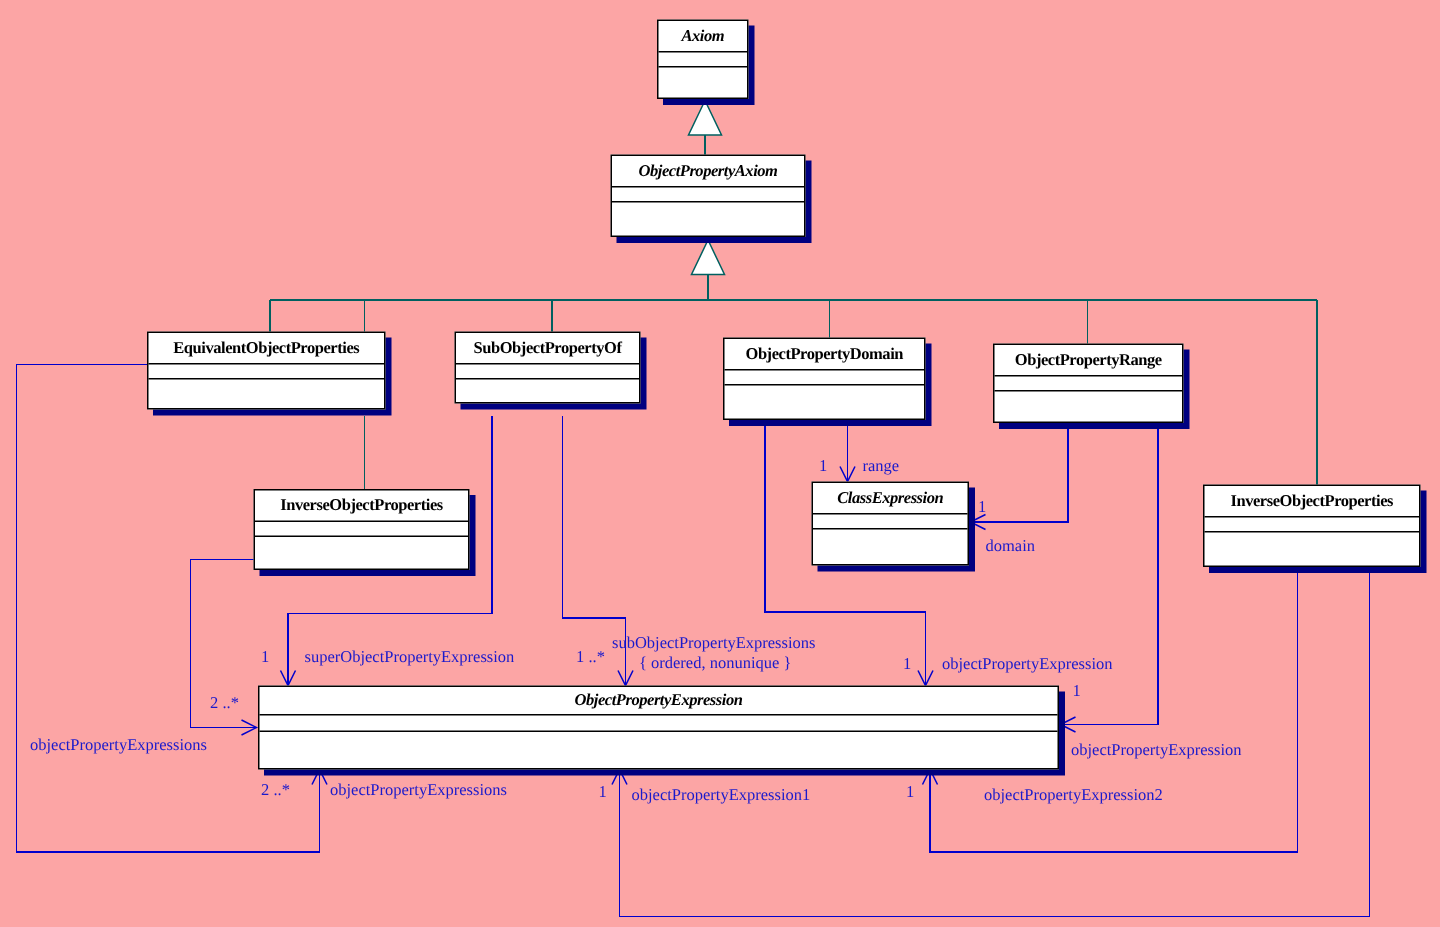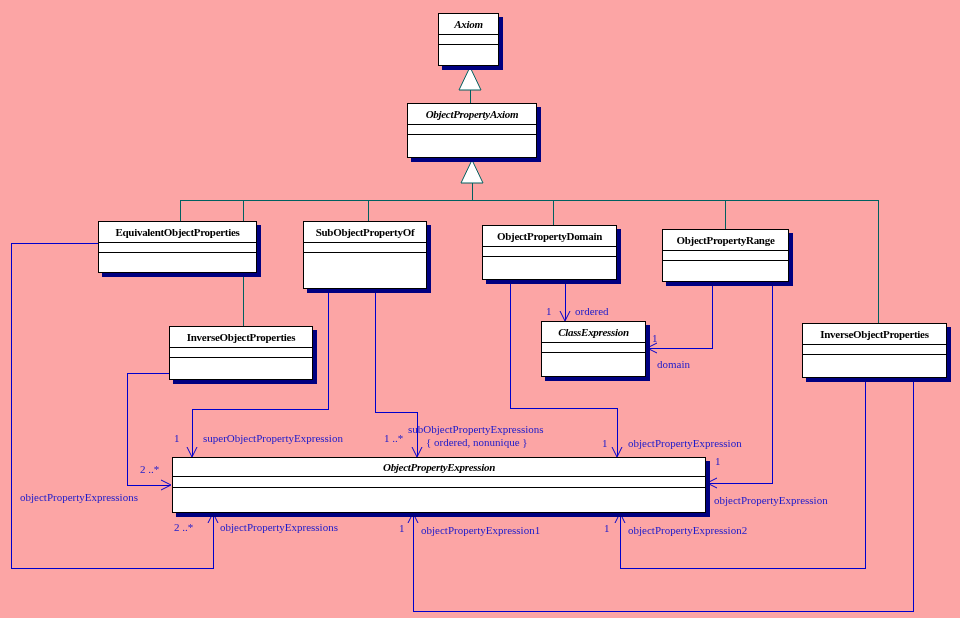--- a/index.html
+++ b/index.html
@@ -85,21 +85,21 @@
     <div class="a"></div>
     <div class="o"></div>
   </div>
 
   <div class="cls" style="left:98px;top:221px;width:159px;height:52px;justify-content:space-between;">
     <div class="t">EquivalentObjectProperties</div>
     <div class="a"></div>
     <div class="o"></div>
   </div>
 
-  <div class="cls" style="left:303px;top:221px;width:124px;height:68px;">
+  <div class="cls" style="left:303px;top:221px;width:124px;height:48px;">
     <div class="t">SubObjectPropertyOf</div>
     <div class="a"></div>
     <div class="o"></div>
   </div>
 
   <div class="cls" style="left:482px;top:225px;width:135px;height:55px;">
     <div class="t">ObjectPropertyDomain</div>
     <div class="a"></div>
     <div class="o"></div>
   </div>
@@ -138,33 +138,33 @@
   <span class="lb" style="left:203px;top:432px;">superObjectPropertyExpression</span>
 
   <span class="lb" style="left:384px;top:432px;">1 ..*</span>
   <span class="lb" style="left:408px;top:423px;">subObjectPropertyExpressions</span>
   <span class="lb" style="left:426px;top:436px;">{ ordered, nonunique }</span>
 
   <span class="lb" style="left:602px;top:437px;">1</span>
   <span class="lb" style="left:628px;top:437px;">objectPropertyExpression</span>
 
   <span class="lb" style="left:546px;top:305px;">1</span>
-  <span class="lb" style="left:575px;top:305px;">ordered</span>
+  <span class="lb" style="left:575px;top:305px;">range</span>
 
   <span class="lb" style="left:652px;top:332px;">1</span>
   <span class="lb" style="left:657px;top:358px;">domain</span>
 
   <span class="lb" style="left:715px;top:455px;">1</span>
   <span class="lb" style="left:714px;top:494px;">objectPropertyExpression</span>
 
   <span class="lb" style="left:140px;top:463px;">2 ..*</span>
   <span class="lb" style="left:20px;top:491px;">objectPropertyExpressions</span>
 
   <span class="lb" style="left:174px;top:521px;">2 ..*</span>
   <span class="lb" style="left:220px;top:521px;">objectPropertyExpressions</span>
 
   <span class="lb" style="left:399px;top:522px;">1</span>
   <span class="lb" style="left:421px;top:524px;">objectPropertyExpression1</span>
 
   <span class="lb" style="left:604px;top:522px;">1</span>
-  <span class="lb" style="left:628px;top:524px;text-align:center;">objectPropertyExpression2</span>
+  <span class="lb" style="left:656px;top:524px;text-align:center;">objectPropertyExpression2</span>
 
 </div>
 
 </body></html>

